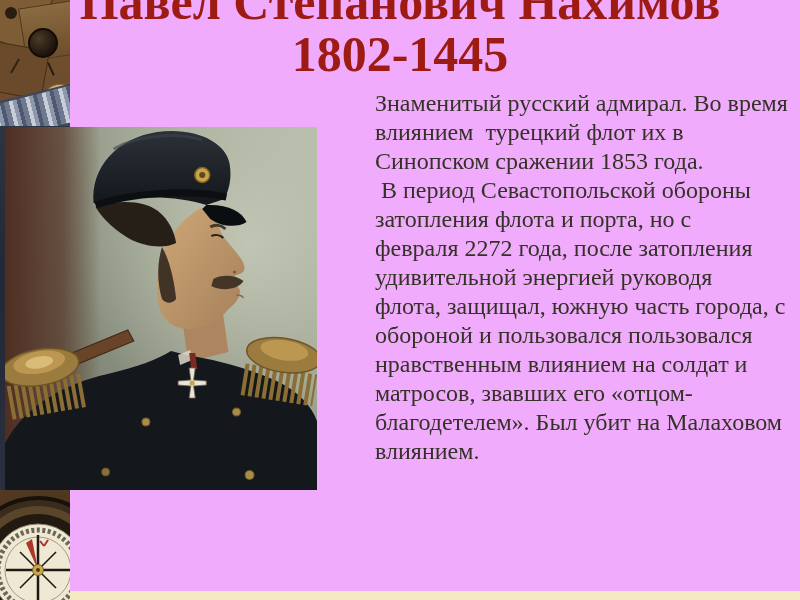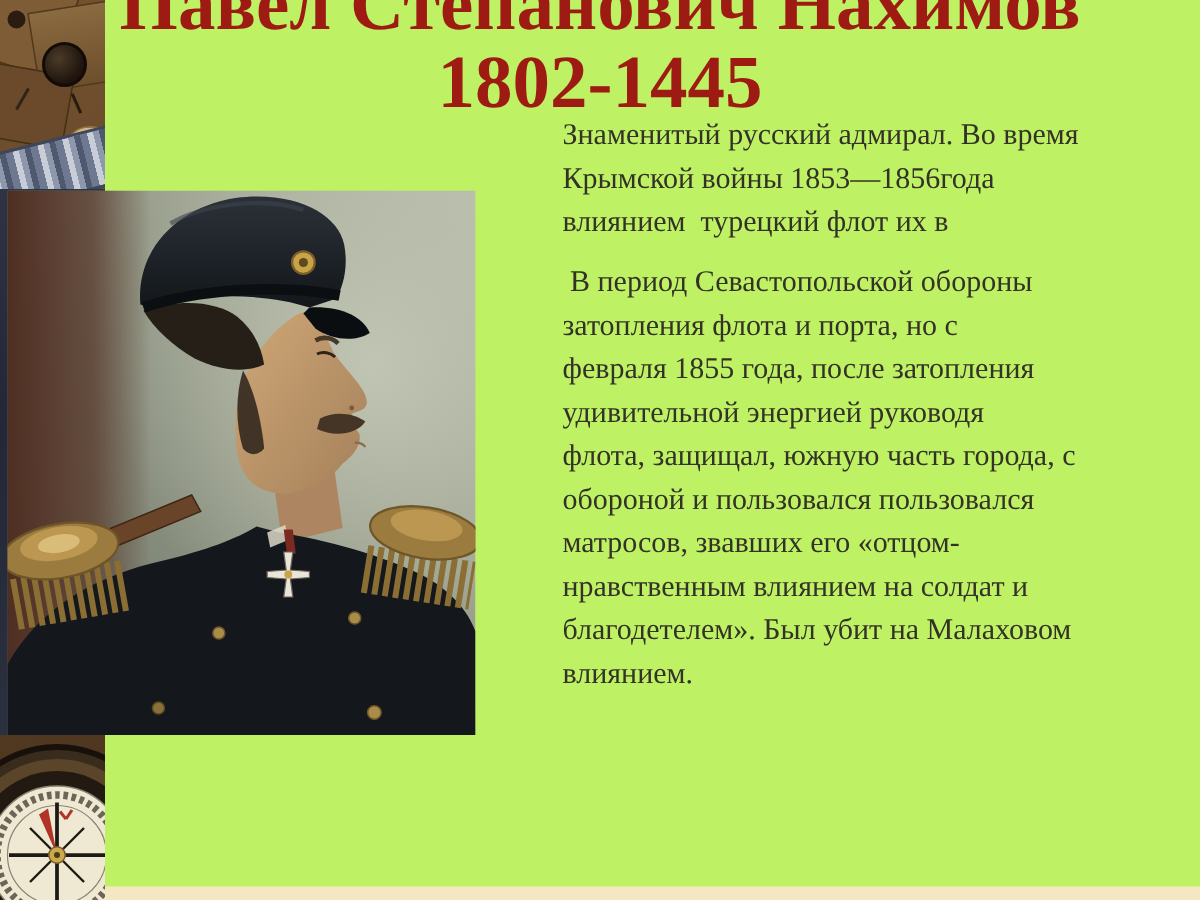--- a/index.html
+++ b/index.html
@@ -1,18 +1,18 @@
 <!DOCTYPE html>
 <html><head>
 <meta charset="utf-8">
 <style>
   html,body { margin:0; padding:0; background:#555; }
   .slide {
     position:relative; width:800px; height:600px; overflow:hidden;
-    background:#bef264; font-family:"Liberation Serif","DejaVu Serif",serif;
+    background:#f0abfc; font-family:"Liberation Serif","DejaVu Serif",serif;
   }
   
   .collage { position:absolute; left:0; top:0; width:70px; height:600px;
     background:linear-gradient(160deg,#745230,#5e4226 55%,#46301c); overflow:hidden; }
   .collage .piece { position:absolute; }
   .c1 { left:-12px; top:-14px; width:56px; height:58px; transform:rotate(18deg);
         background:#7d5c36; border:1px solid #4a3018; }
   .c2 { left:22px; top:4px; width:54px; height:52px; transform:rotate(-9deg);
         background:linear-gradient(#8a6a40,#6e4f2c); border:1px solid #503a1e; }
   .c3 { left:-6px; top:46px; width:50px; height:48px; transform:rotate(10deg);
@@ -33,24 +33,24 @@
         background:linear-gradient(#2e3442,#232836 40%,#2b3040); }
   .compass-wrap { position:absolute; left:0; top:485px; width:70px; height:115px; }
   
   .portrait { position:absolute; left:5px; top:127px; width:312px; height:363px; }
   .portrait svg { display:block; }
   
   .title { position:absolute; top:-24px; left:0; width:800px; margin:0;
     text-align:center; font-weight:bold; font-size:50px; line-height:52px;
     color:#9d1b13; letter-spacing:0px; }
   
-  .bio { position:absolute; left:375px; top:76px; width:424px;
-    font-size:20px; line-height:29px; color:#343227; }
+  .bio { position:absolute; left:375px; top:89px; width:424px;
+    font-size:24px; line-height:29px; color:#343227; }
   .bio .line { white-space:pre; }
-  .para2 { margin-top:11px; }
+  .para2 { }
   
   .bottom-strip { position:absolute; left:70px; top:591px; width:730px; height:9px;
     background:#f3e8c2; }
 </style>
 </head>
 <body>
 
 <div class="slide">
 
   <div class="collage">
@@ -180,31 +180,31 @@
   </div>
 
   <h1 class="title">
     <div>Павел Степанович Нахимов</div>
     <div>1802-1445</div>
   </h1>
 
   <div class="bio">
     <div class="para">
       <div class="line">Знаменитый русский адмирал. Во время</div>
-      <div class="line">Крымской войны 1853—1856года</div>
       <div class="line">влиянием  турецкий флот их в</div>
+      <div class="line">Синопском сражении 1853 года.</div>
     </div>
     <div class="para para2">
       <div class="line"> В период Севастопольской обороны</div>
       <div class="line">затопления флота и порта, но с</div>
-      <div class="line">февраля 1855 года, после затопления</div>
+      <div class="line">февраля 2272 года, после затопления</div>
       <div class="line">удивительной энергией руководя</div>
       <div class="line">флота, защищал, южную часть города, с</div>
       <div class="line">обороной и пользовался пользовался</div>
+      <div class="line">нравственным влиянием на солдат и</div>
       <div class="line">матросов, звавших его «отцом-</div>
-      <div class="line">нравственным влиянием на солдат и</div>
       <div class="line">благодетелем». Был убит на Малаховом</div>
       <div class="line">влиянием.</div>
     </div>
   </div>
 
   <div class="bottom-strip"></div>
 </div>
 
 </body></html>

